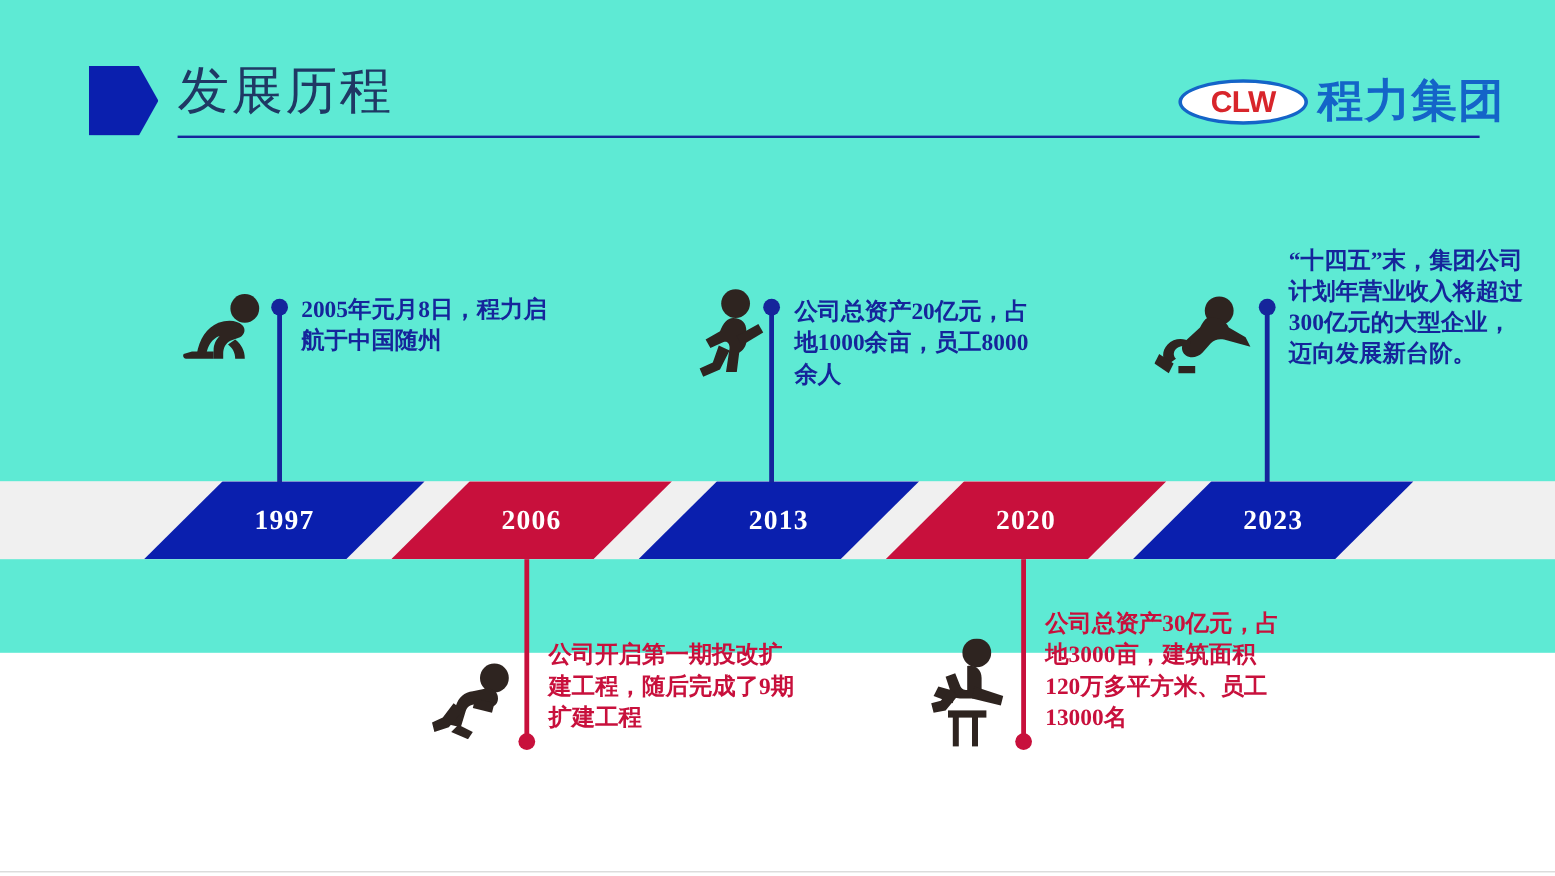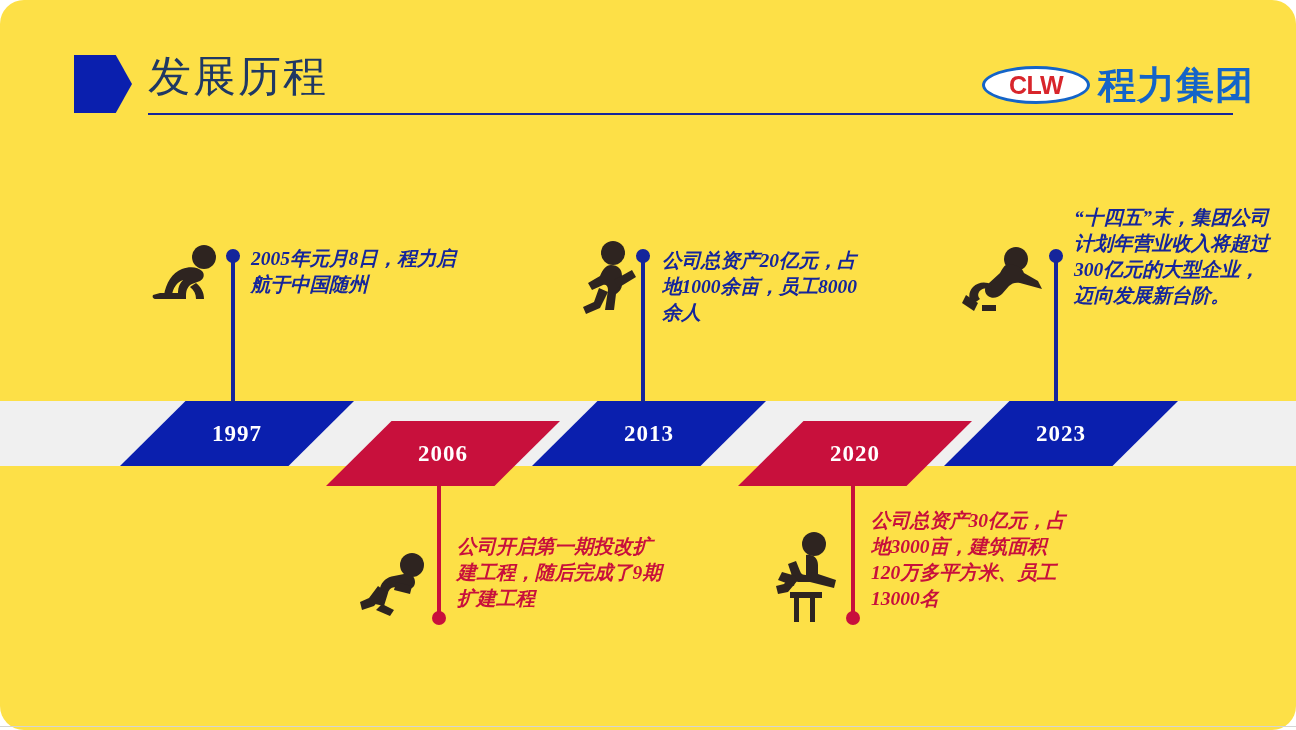--- a/index.html
+++ b/index.html
@@ -4,23 +4,22 @@
 <style>
   * { box-sizing: border-box; margin: 0; padding: 0; }
   html, body {
     width: 1296px; height: 730px;
     background: #ffffff;
     font-family: "Liberation Serif", "DejaVu Serif", serif;
     overflow: hidden;
   }
   #slide {
     position: relative;
-    width: 1296px; height: 730px;
-    background: #fde047;
-    border-radius: 24px;
+    width: 1296px; height: 544px;
+    background: #5eead4;
   }
 
   
   #header { position: absolute; left: 0; top: 0; width: 1296px; height: 130px; }
 
   .hdr-badge {
     position: absolute; left: 74px; top: 55px;
     width: 58px; height: 58px;
     background: #0a1fae;
     clip-path: polygon(0% 0%, 72% 0%, 100% 50%, 72% 100%, 0% 100%);
@@ -79,37 +78,36 @@
     position: absolute; top: 0; height: 65px;
     clip-path: polygon(28% 0%, 100% 0%, 72% 100%, 0% 100%);
     display: flex; align-items: center; justify-content: center;
   }
   .chev span {
     color: #ffffff; font-size: 23px; font-weight: bold;
     font-family: "Liberation Serif", "DejaVu Serif", serif;
     letter-spacing: 1px;
   }
   .chev.blue { background: #0a1fae; }
-  .chev.red  { background: #c8103c; margin-top: 20px; }
+  .chev.red  { background: #c8103c; }
 
   
   .stem { position: absolute; width: 4px; }
   .stem.blue { background: #15259b; }
   .stem.red  { background: #c8103c; }
   .dot { position: absolute; width: 14px; height: 14px; border-radius: 50%; }
   .dot.blue { background: #15259b; }
   .dot.red  { background: #c8103c; }
 
   
   .note {
     position: absolute;
     font-size: 19.5px; line-height: 26px;
     font-family: "Liberation Serif", "DejaVu Serif", serif;
     font-weight: bold;
-    font-style: italic;
   }
   .note.blue { color: #15259b; }
   .note.red  { color: #c8103c; }
 
   
   .icon { position: absolute; }
   .icon svg { display: block; }
 
   
   #footline {

